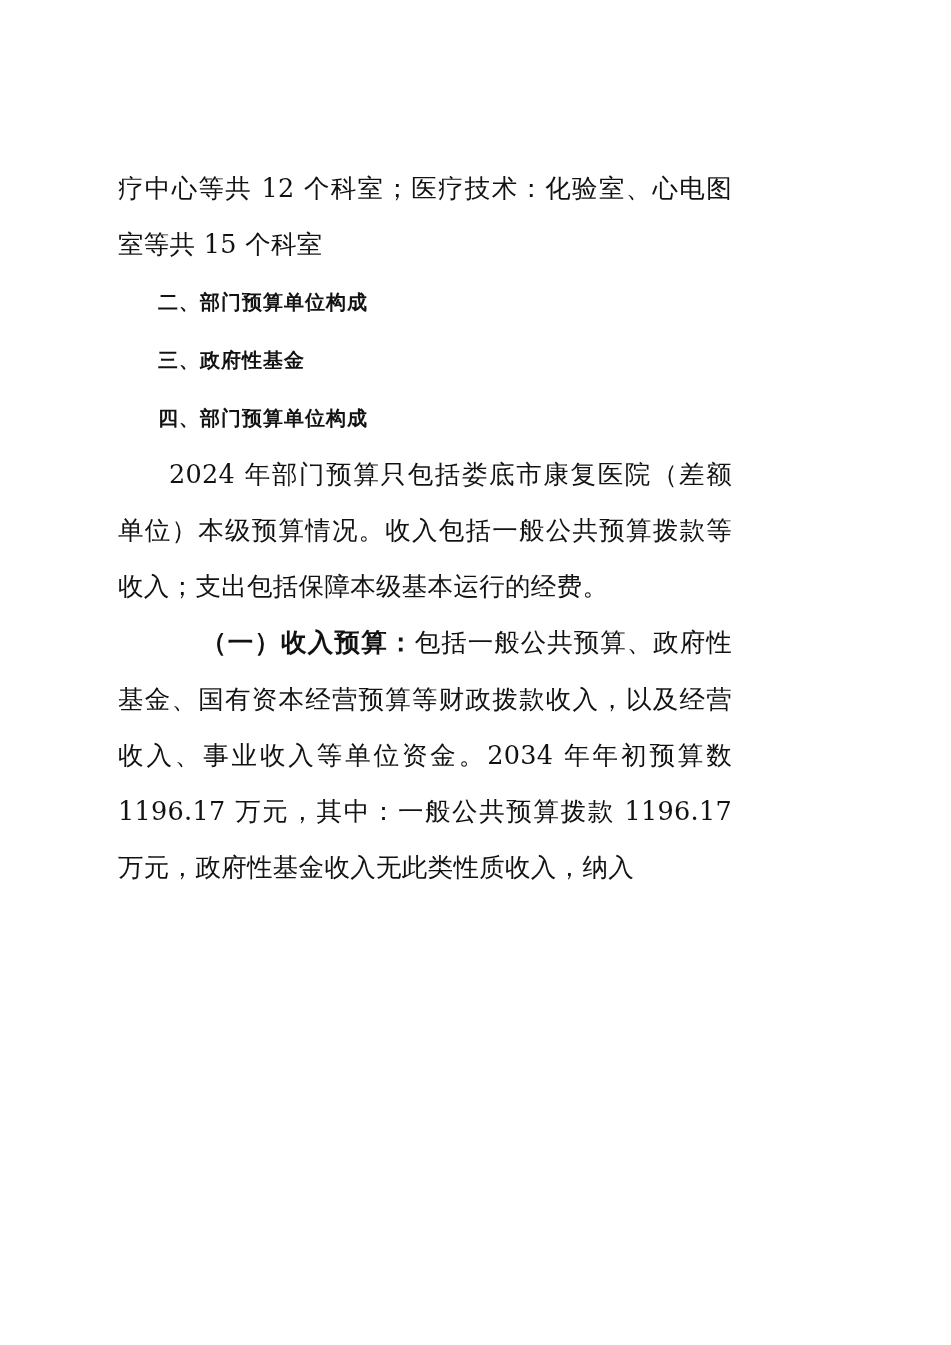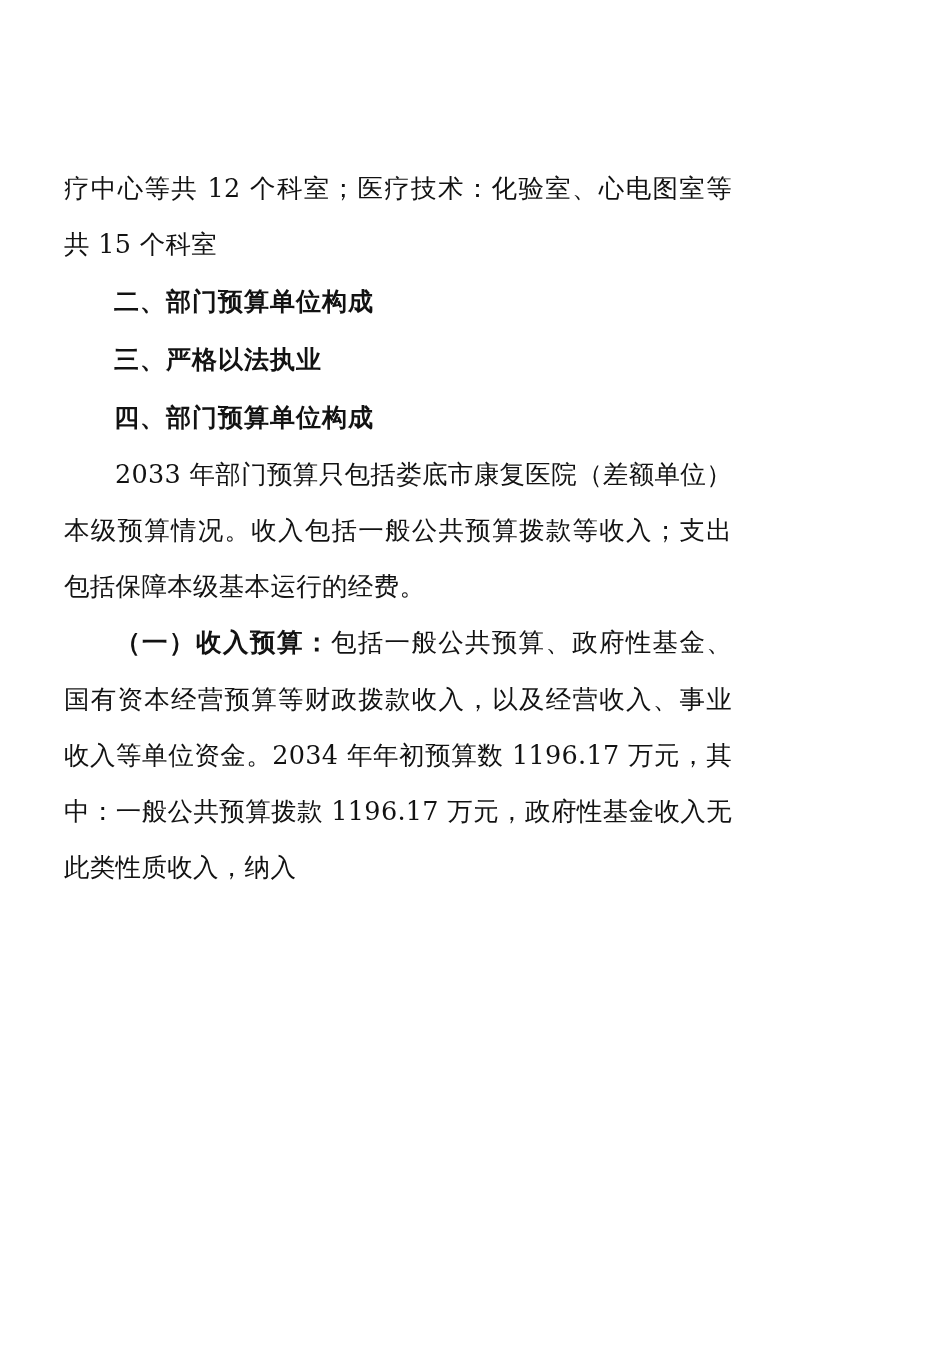--- a/index.html
+++ b/index.html
@@ -11,21 +11,21 @@
     width: 951px;
     height: 1345px;
     font-family: "DejaVu Serif", "Liberation Serif", serif;
     color: #121212;
     -webkit-font-smoothing: antialiased;
   }
   .page {
     box-sizing: border-box;
     width: 850px;
     height: 1345px;
-    padding: 160px 118px 60px 64px;
+    padding: 160px 118px 60px 118px;
     position: relative;
   }
   .doc-body {
     font-size: 25.5px;
     line-height: 56px;
     letter-spacing: 0.3px;
     text-align: justify;
     text-justify: inter-ideograph;
   }
   p {
@@ -33,45 +33,46 @@
   }
   .para {
     text-indent: 2em;
   }
   .para-cont {
     text-indent: 0;
   }
   .heading {
     font-family: "DejaVu Sans", "Liberation Sans", sans-serif;
     font-weight: bold;
-    font-size: 25px;
+    font-size: 20px;
     text-indent: 2em;
     letter-spacing: 1px;
     margin-top: 2px;
   }
   .bold-lead {
     font-family: Liberation Serif, serif;
     font-weight: bold;
     letter-spacing: 0.5px;
+    margin-left: 32px;
   }
 </style>
 </head>
 <body>
 
 <div class="page">
   <div class="doc-body">
 
     <p class="para para-cont">疗中心等共 12 个科室；医疗技术：化验室、心电图室等共 15 个科室</p>
 
     <p class="heading">二、部门预算单位构成</p>
 
 
-    <p class="heading">三、严格以法执业</p>
+    <p class="heading">三、政府性基金</p>
 
 
     <p class="heading">四、部门预算单位构成</p>
 
-    <p class="para">2033 年部门预算只包括娄底市康复医院（差额单位）本级预算情况。收入包括一般公共预算拨款等收入；支出包括保障本级基本运行的经费。</p>
+    <p class="para">2024 年部门预算只包括娄底市康复医院（差额单位）本级预算情况。收入包括一般公共预算拨款等收入；支出包括保障本级基本运行的经费。</p>
 
     <p class="para"><span class="bold-lead">（一）收入预算：</span><span>包括一般公共预算、政府性基金、国有资本经营预算等财政拨款收入，以及经营收入、事业收入等单位资金。2034 年年初预算数 1196.17 万元，其中：一般公共预算拨款 1196.17 万元，政府性基金收入无此类性质收入，纳入</span></p>
 
   </div>
 </div>
 
 </body></html>

